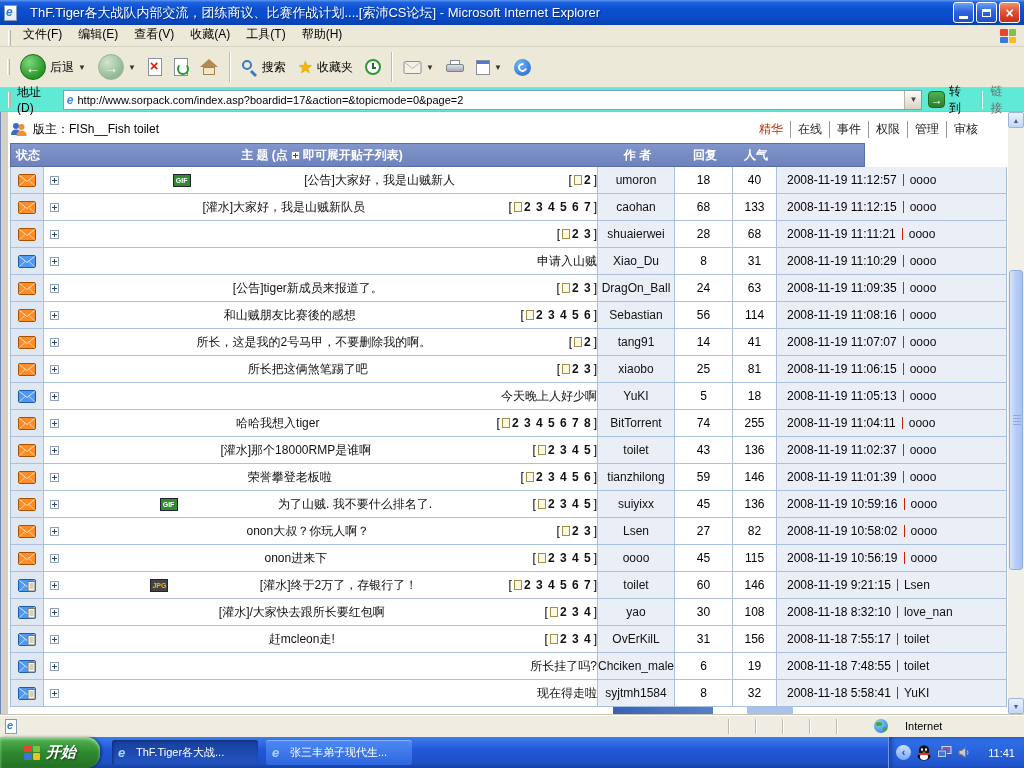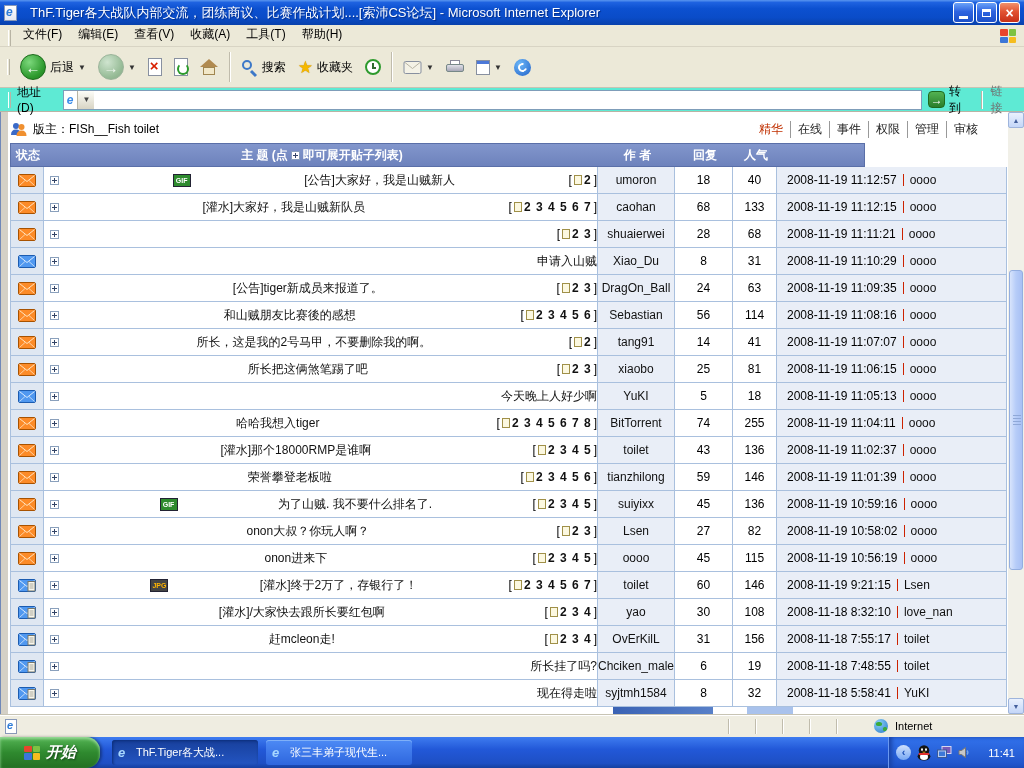--- a/index.html
+++ b/index.html
@@ -153,21 +153,21 @@
     background:linear-gradient(90deg,#D8E4FC,#B6CCF8 50%,#A8C0F4); border:1px solid #93AEE0; border-radius:3px; }
   .vthumb::after { content:""; position:absolute; left:3px; top:calc(50% - 5px); width:8px; height:10px;
     background:repeating-linear-gradient(#8FA8D8 0 1px,transparent 1px 3px); }
 
   
   .statusbar { position:absolute; left:0; top:714px; width:1024px; height:23px; background:#EFEDE1;
     border-top:1px solid #C8C4B4; box-shadow:inset 0 1px 0 #fff; }
   .sb-eicon { position:absolute; left:5px; top:4px; width:12px; height:15px; background:#fff; border:1px solid #8898B8; }
   .sb-eicon::before { content:"e"; position:absolute; left:1px; top:-1px; color:#2E7CD8; font-weight:bold; font-style:italic; font-size:11px; }
   .sb-tick { position:absolute; top:4px; width:2px; height:15px; border-left:1px solid #C0BCAC; border-right:1px solid #fff; }
-  .sb-zone { position:absolute; left:874px; top:4px; display:flex; align-items:center; gap:7px; font-size:11px; color:#000; }
+  .sb-zone { position:absolute; left:874px; top:4px; display:flex; align-items:center; gap:17px; font-size:11px; color:#000; }
   .globe { width:14px; height:14px; border-radius:50%; background:radial-gradient(circle at 35% 30%,#8CD0F8,#2878C8); position:relative; overflow:hidden; }
   .globe::before { content:""; position:absolute; left:2px; top:3px; width:6px; height:4px; background:#3AAA3A; border-radius:40%; }
   .globe::after { content:""; position:absolute; right:1px; bottom:2px; width:4px; height:4px; background:#3AAA3A; border-radius:40%; }
 
   
   .taskbar { position:absolute; left:0; top:737px; width:1024px; height:31px;
     background:linear-gradient(#3E7CF0,#2258D8 40%,#1E4FC4 85%,#16409F); }
   .start-btn { position:absolute; left:0; top:737px; width:100px; height:31px; border-radius:0 14px 14px 0;
     background:linear-gradient(#55B555,#2F8A2F 50%,#237022); box-shadow:inset 0 2px 3px #9ADB9A, 2px 0 3px rgba(0,0,0,.35);
     display:flex; align-items:center; justify-content:center; gap:6px;
@@ -281,20 +281,21 @@
     <span class="tbtn">
         <span class="icon-msgr"></span>
       </span>
   </div>
 
   <div class="addressbar">
     <span class="grip"></span>
     <span class="addr-label">地址(D)</span>
     <span class="addr-field">
       <span class="eicon"></span>
+      <span class="addr-url">http://www.sorpack.com/index.asp?boardid=17&amp;action=&amp;topicmode=0&amp;page=2</span>
       <span class="addr-drop">▼</span>
     </span>
     <span class="go-btn">
       <span class="go-icon">→</span>
       <span>转到</span>
     </span>
     <span class="addr-sep"></span>
     <span class="links-label">链接</span>
   </div>
 

